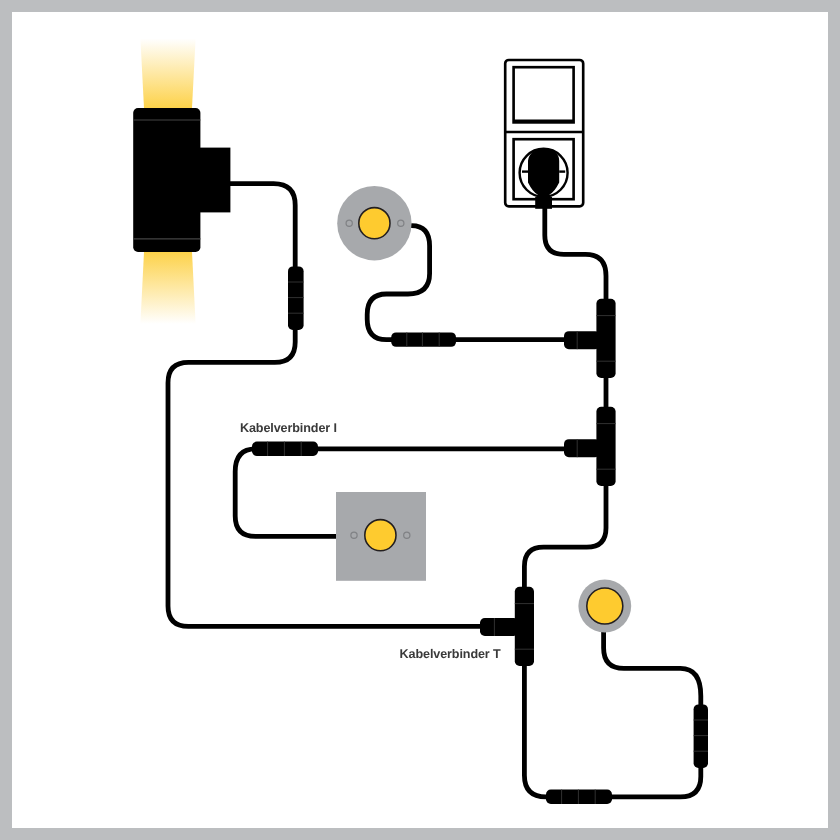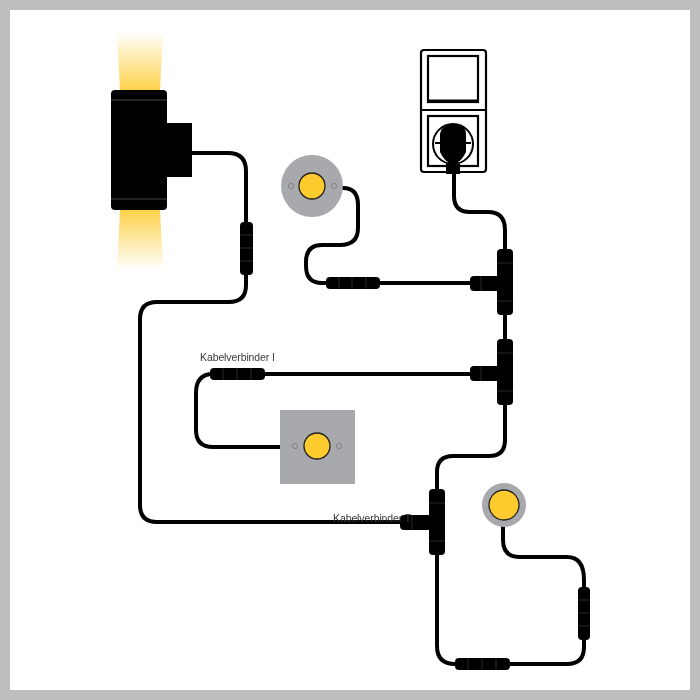--- a/index.html
+++ b/index.html
@@ -1,19 +1,19 @@
 <!DOCTYPE html>
 <html><head>
 <meta charset="utf-8">
 <style>
   html, body { margin: 0; padding: 0; }
   body { width: 700px; height: 700px; background: #bcbec0; position: relative; overflow: hidden; font-family: "Liberation Sans", "DejaVu Sans", sans-serif; }
   #panel { position: absolute; left: 10px; top: 10px; width: 680px; height: 680px; background: #ffffff; }
   svg { position: absolute; left: 0; top: 0; }
-  .label { position: absolute; font-size: 10.5px; font-weight: normal; color: #3a3a3a; white-space: nowrap; letter-spacing: -0.1px; }
+  .label { position: absolute; font-size: 10.5px; font-weight: bold; color: #3a3a3a; white-space: nowrap; letter-spacing: -0.1px; }
 </style>
 </head>
 <body>
 
 <div id="panel"></div>
 
 <svg width="700" height="700" viewBox="0 0 700 700">
   <defs>
     <linearGradient id="glowUp" x1="0" y1="1" x2="0" y2="0">
       <stop offset="0" stop-color="#fdd24a" stop-opacity="1"></stop>
@@ -134,13 +134,13 @@
     <line x1="497" y1="353" x2="513" y2="353"></line>
       <line x1="497" y1="391" x2="513" y2="391"></line>
       <line x1="481" y1="366" x2="481" y2="381"></line>
     <line x1="429" y1="503" x2="445" y2="503"></line>
       <line x1="429" y1="541" x2="445" y2="541"></line>
       <line x1="412" y1="515" x2="412" y2="530"></line>
   </g>
 </svg>
 
 <div class="label" style="left:200px; top:351px;">Kabelverbinder I</div>
-<div class="label" style="left:333px; top:512px;text-align:right;">Kabelverbinder T</div>
+<div class="label" style="left:333px; top:539px;text-align:right;">Kabelverbinder T</div>
 
 </body></html>

